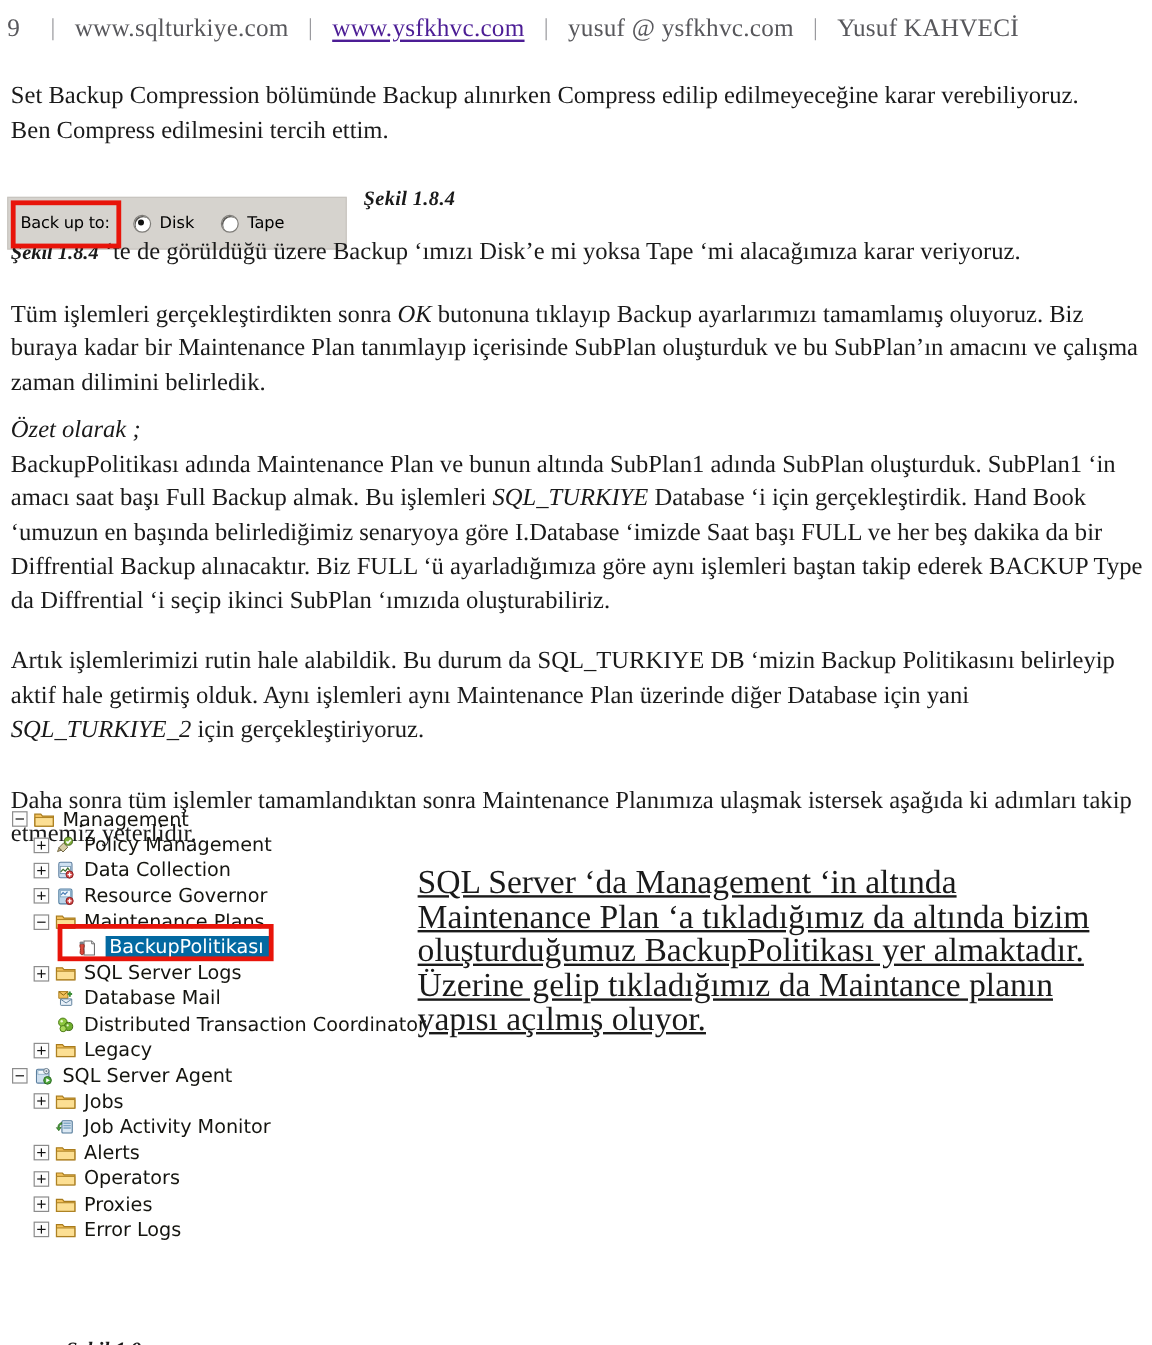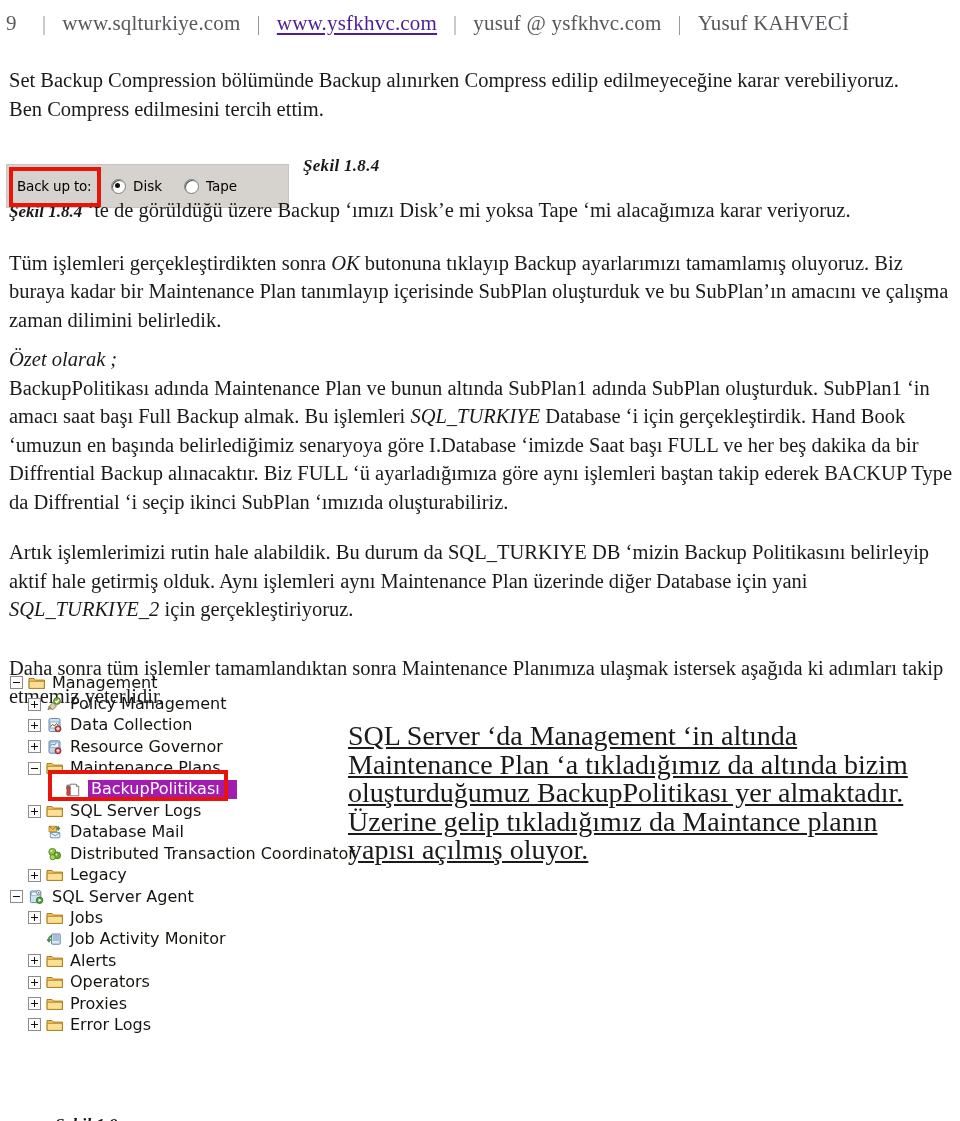--- a/index.html
+++ b/index.html
@@ -215,23 +215,23 @@
   .tr-ico {
     width: 18px;
     height: 16px;
     margin-right: 6px;
     flex: none;
     position: relative;
   }
   .tr-label { line-height: 16px; }
 
   .tr-row.selected .tr-label {
-    background: #a21caf;
+    background: #0369a1;
     color: #ffffff;
-    padding: 1px 17px 2px 3px;
+    padding: 1px 7px 2px 3px;
   }
   .sel-box {
     position: absolute;
     left: 48px;
     top: 770px;
     width: 180px;
     height: 31px;
     border: 4px solid #e8140a;
     box-sizing: border-box;
     z-index: 5;

